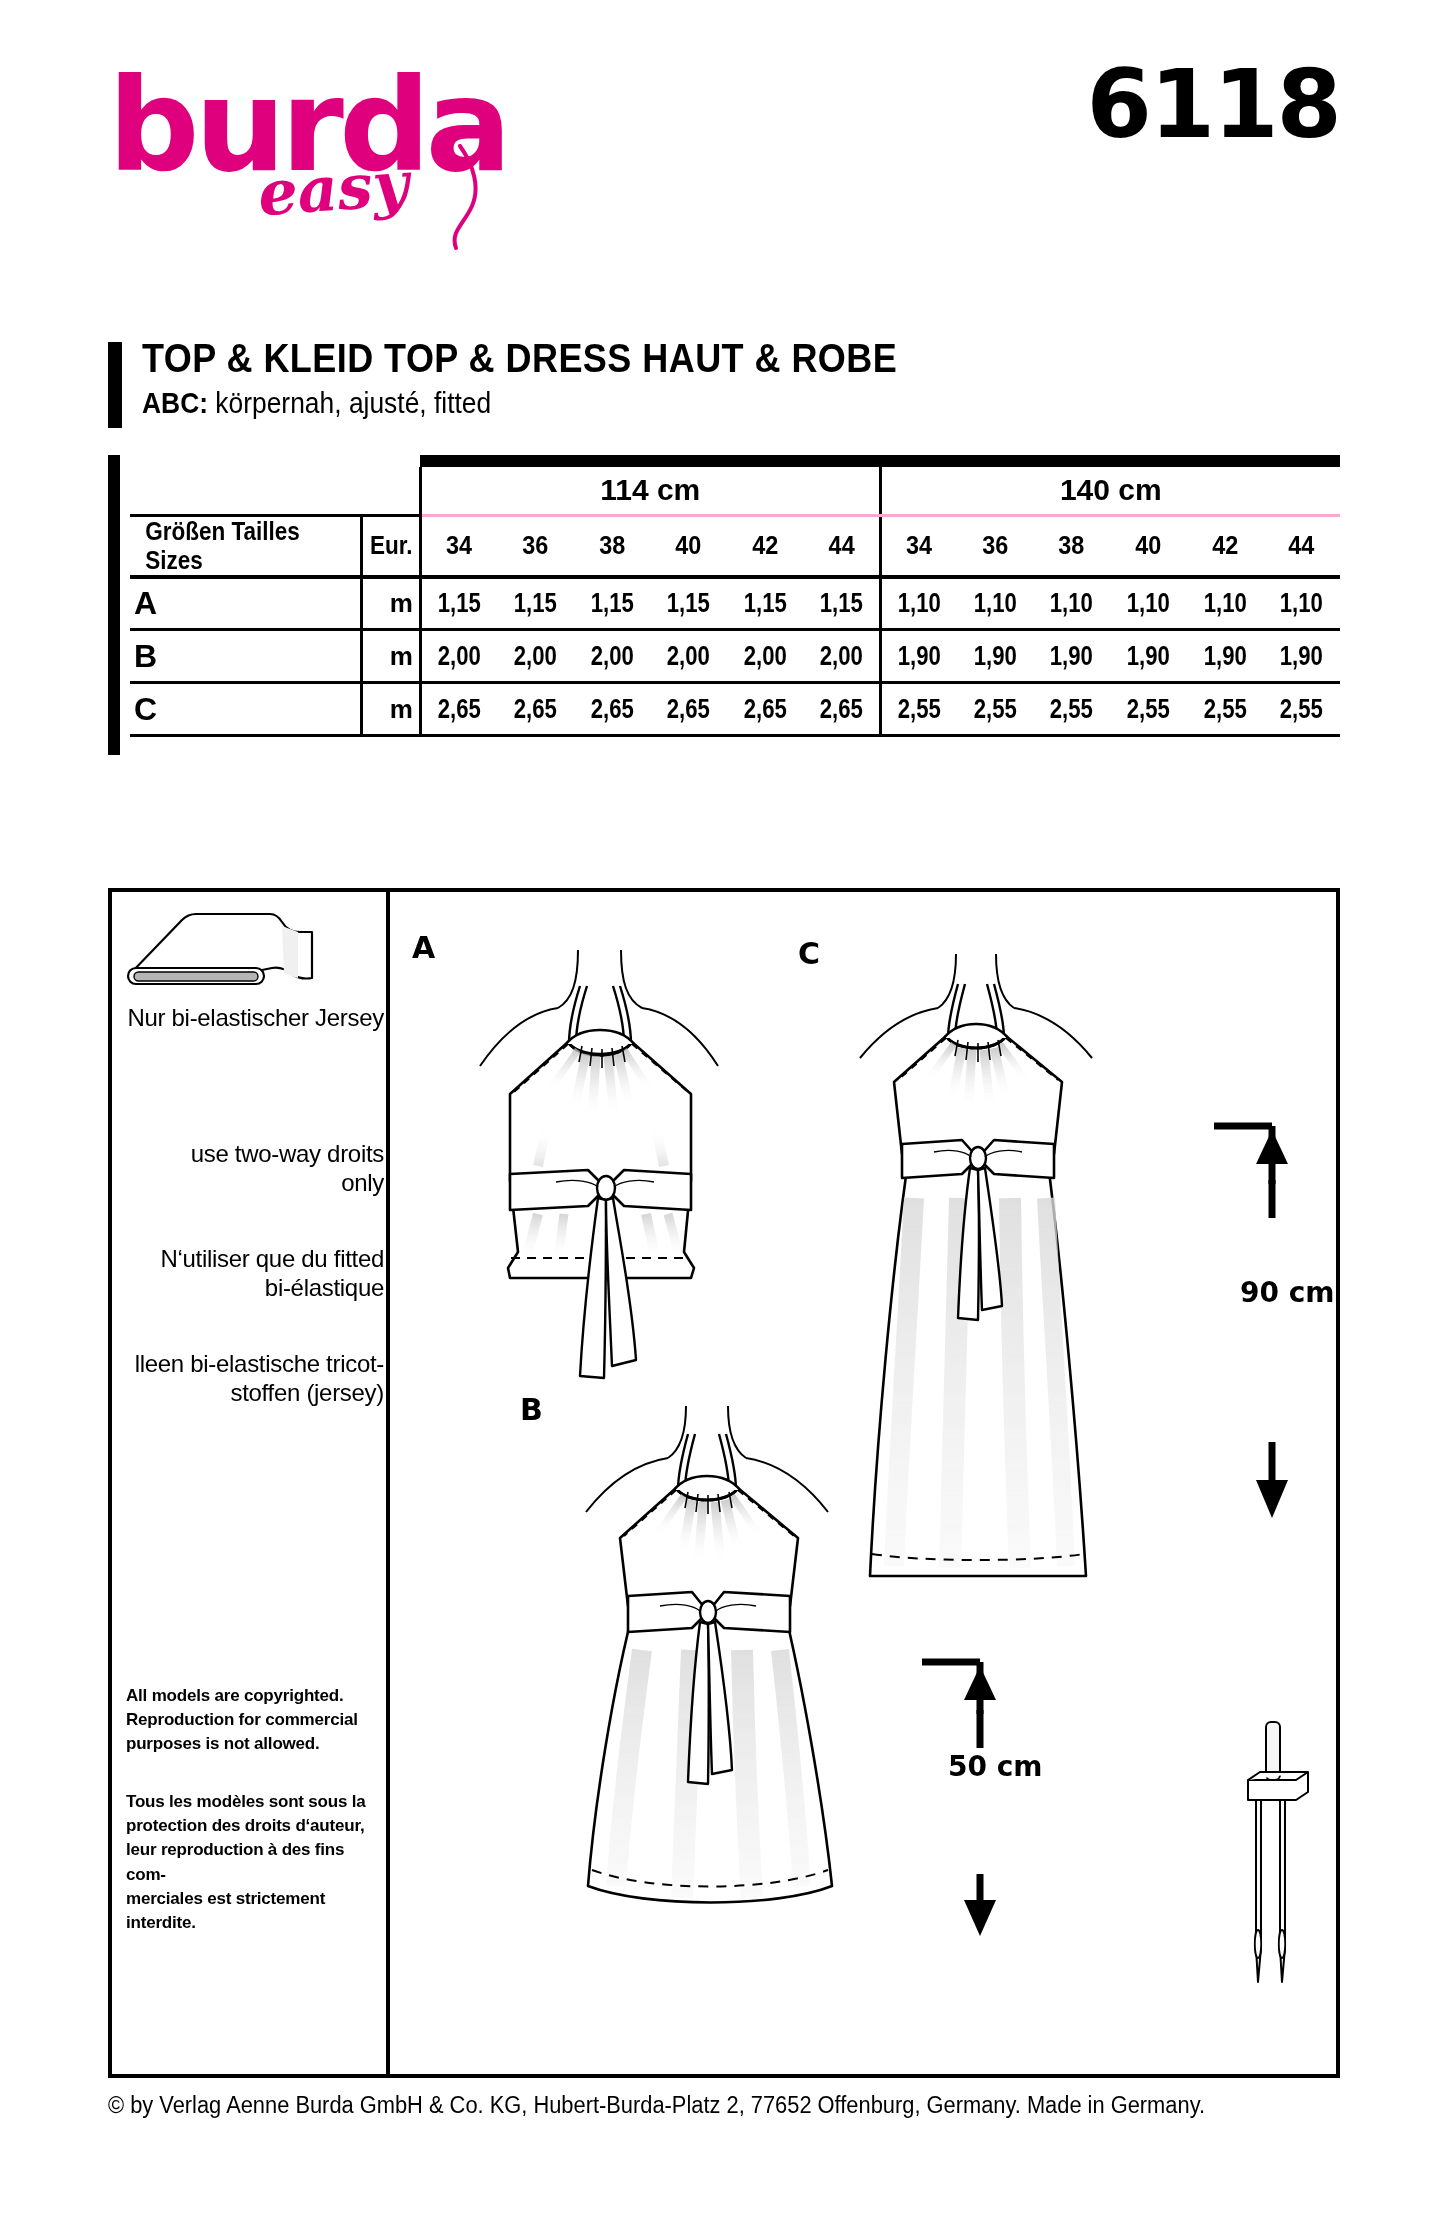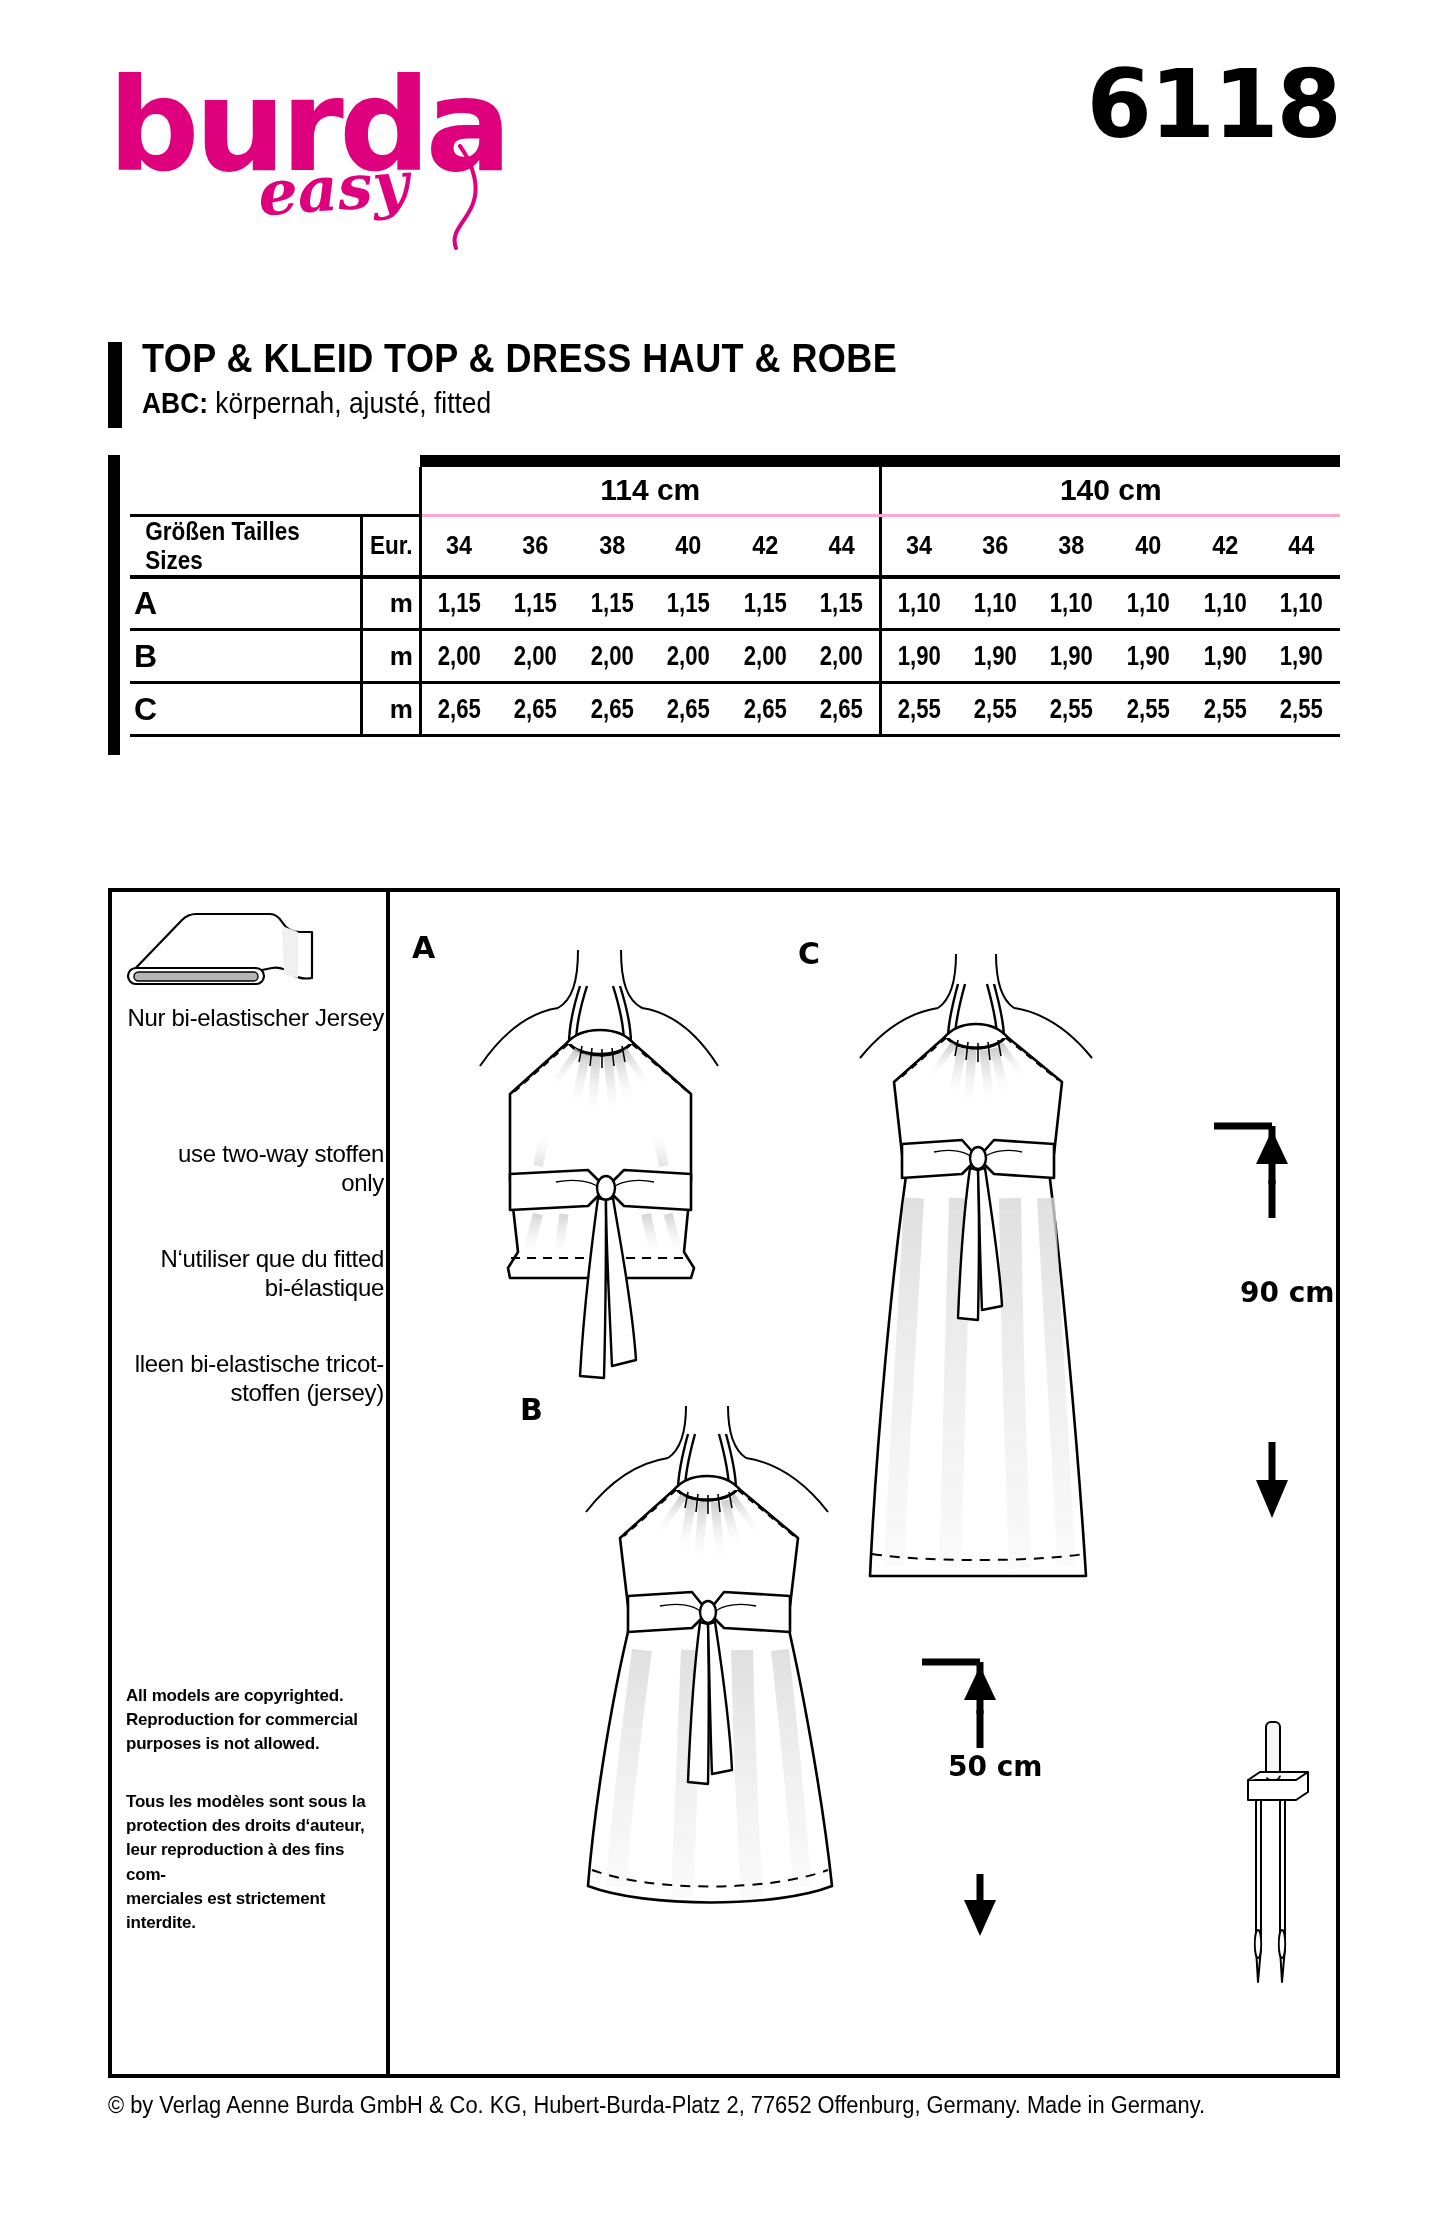--- a/index.html
+++ b/index.html
@@ -374,21 +374,21 @@
       <path d="M8 68 L60 14 Q66 8 74 8 L148 8 Q155 8 160 16 Q166 26 178 26 L190 26 L190 72 Q178 74 170 68 Q160 60 150 62 L140 64" fill="#ffffff" stroke="#000" stroke-width="2.2" stroke-linejoin="round"></path>
       <path d="M160 20 L176 26 L176 72 L162 68 Z" fill="#f0f0f0" stroke="none"></path>
       <rect x="6" y="62" width="136" height="16" rx="8" fill="#ffffff" stroke="#000" stroke-width="2.2"></rect>
       <rect x="12" y="66" width="124" height="9" rx="4.5" fill="#b5b5b5" stroke="#000" stroke-width="1.4"></rect>
     </svg>
 
     <div class="lang-text" style="top:112px">
       <span>Nur bi-elastischer Jersey</span>
     </div>
     <div class="lang-text" style="top:220px; white-space:pre-line">
-      <span>use two-way stoffen
+      <span>use two-way droits
 only</span>
     </div>
     <div class="lang-text" style="top:325px; white-space:pre-line">
       <span>N‘utiliser que du fitted
 bi-élastique</span>
     </div>
     <div class="lang-text" style="top:430px; white-space:pre-line">
       <span>lleen bi-elastische tricot-
 stoffen (jersey)</span>
     </div>

